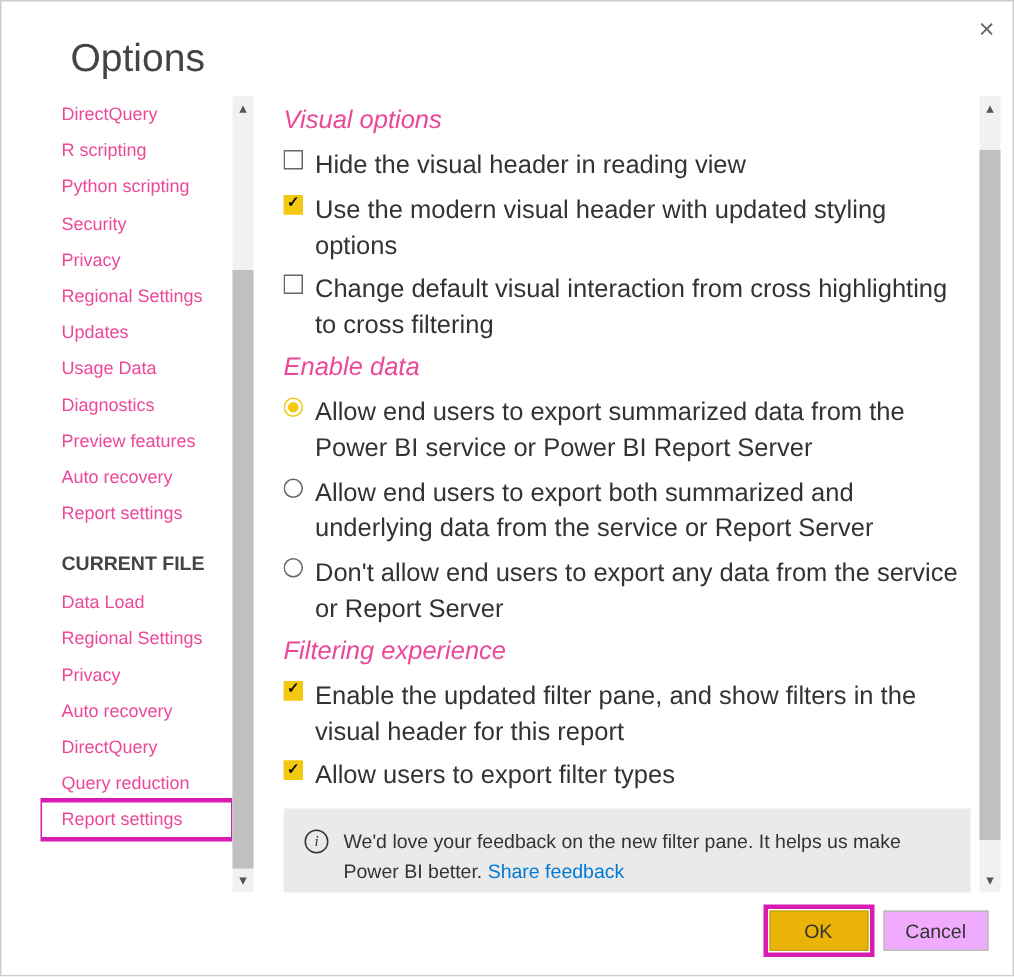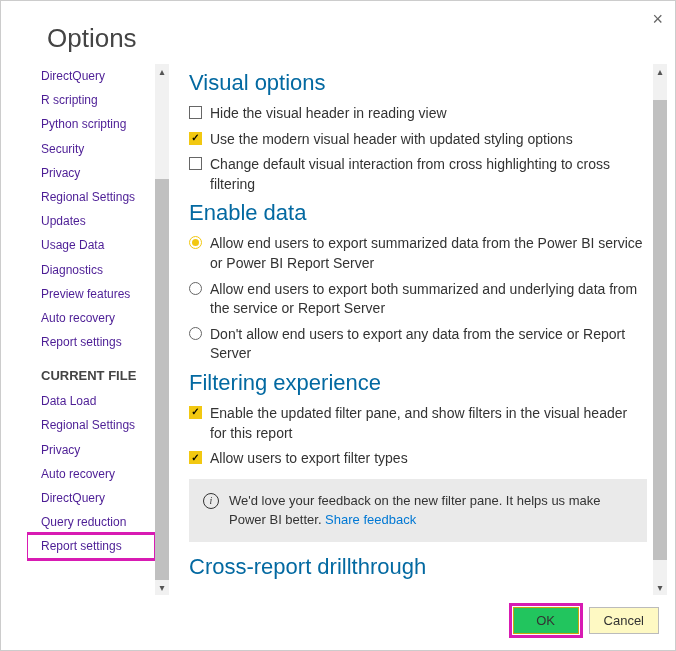--- a/index.html
+++ b/index.html
@@ -46,21 +46,21 @@
       position: relative;
       display: flex;
     }
     .sidebar {
       flex: 1;
       overflow: hidden;
       font-size: 12px;
     }
     .sidebar .item {
       padding: 4px 2px 4px 14px;
-      color: #4c1d95;
+      color: #ec4899;
       cursor: pointer;
       line-height: 1.35;
     }
     .section-header {
       font-weight: 700;
       color: #444;
       font-size: 13px;
       padding: 14px 0 6px 14px;
     }
     .item.highlighted {
@@ -88,33 +88,34 @@
       flex: 1;
       display: flex;
       padding-left: 20px;
     }
     .content {
       flex: 1;
       overflow: hidden;
       padding-right: 6px;
     }
     .content h2 {
-      font-size: 22px;
+      font-size: 17px;
       font-weight: 400;
-      color: #0369a1;
+      color: #ec4899;
       margin: 6px 0 8px 0;
+      font-style: italic;
     }
     .opt-row {
       display: flex;
       align-items: flex-start;
       gap: 8px;
       margin: 6px 0;
       line-height: 1.4;
     }
-    .opt-row .label { flex: 1; color: #333; font-size: 14px; }
+    .opt-row .label { flex: 1; color: #333; font-size: 17px; }
     .chk, .rad {
       width: 13px; height: 13px;
       border: 1px solid #666;
       display: inline-flex;
       align-items: center;
       justify-content: center;
       font-size: 11px;
       margin-top: 2px;
       flex-shrink: 0;
     }
@@ -162,26 +163,26 @@
       display: flex;
       justify-content: flex-end;
       padding: 12px 16px 16px 0;
       gap: 10px;
     }
     .btn {
       min-width: 66px;
       padding: 5px 14px;
       font-size: 13px;
       border: 1px solid #bbb;
-      background: #fef9c3;
+      background: #f0abfc;
       cursor: pointer;
       text-align: center;
     }
     .btn.primary {
-      background: #22c55e;
+      background: #eab308;
       border-color: #cba50e;
     }
     .btn.primary.highlighted {
       outline: 3px solid #d81bb3;
       outline-offset: 1px;
     }
   </style>
 </head>
 <body>
 

